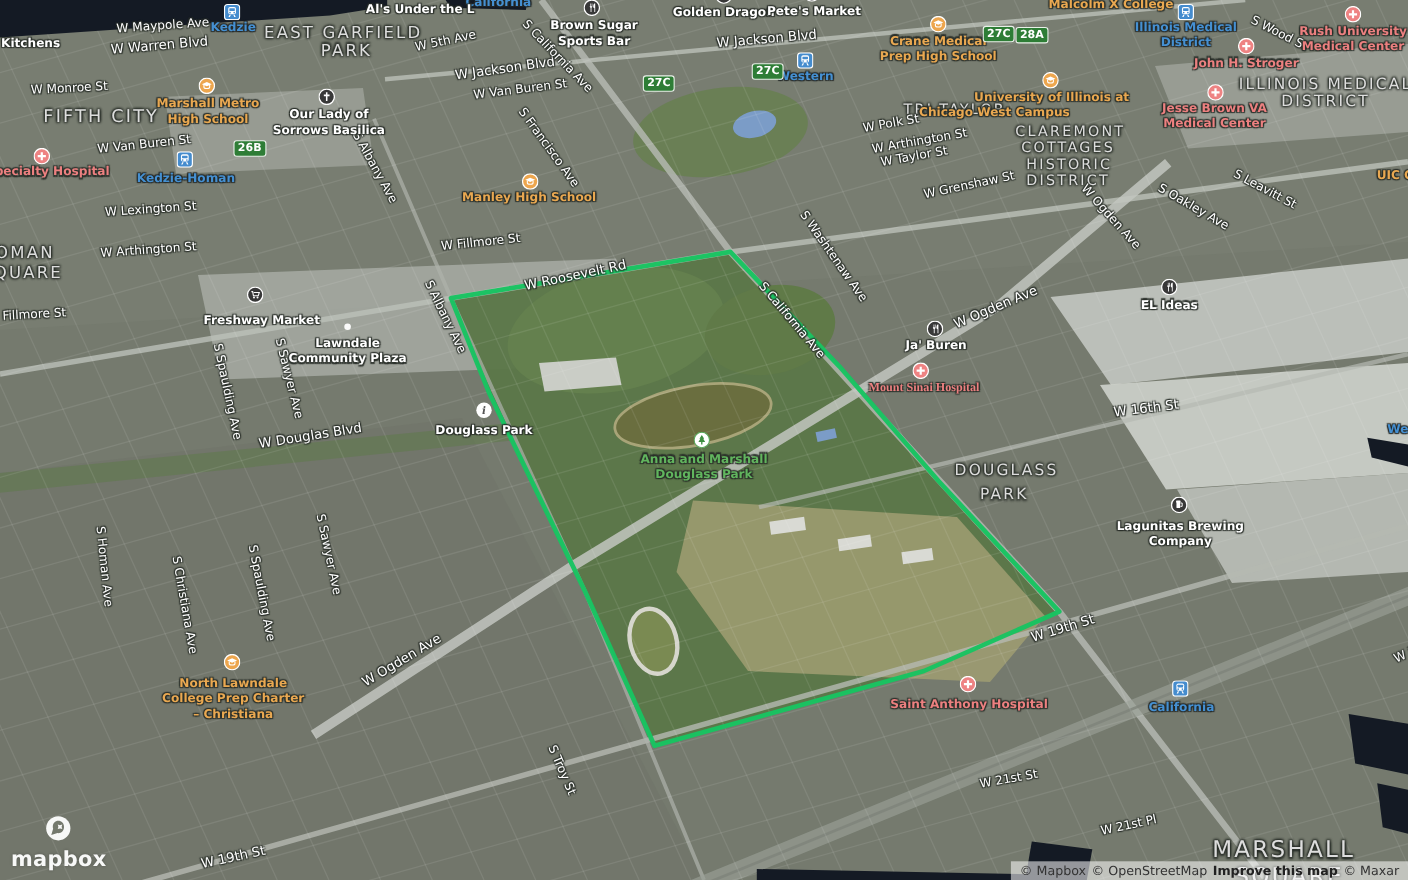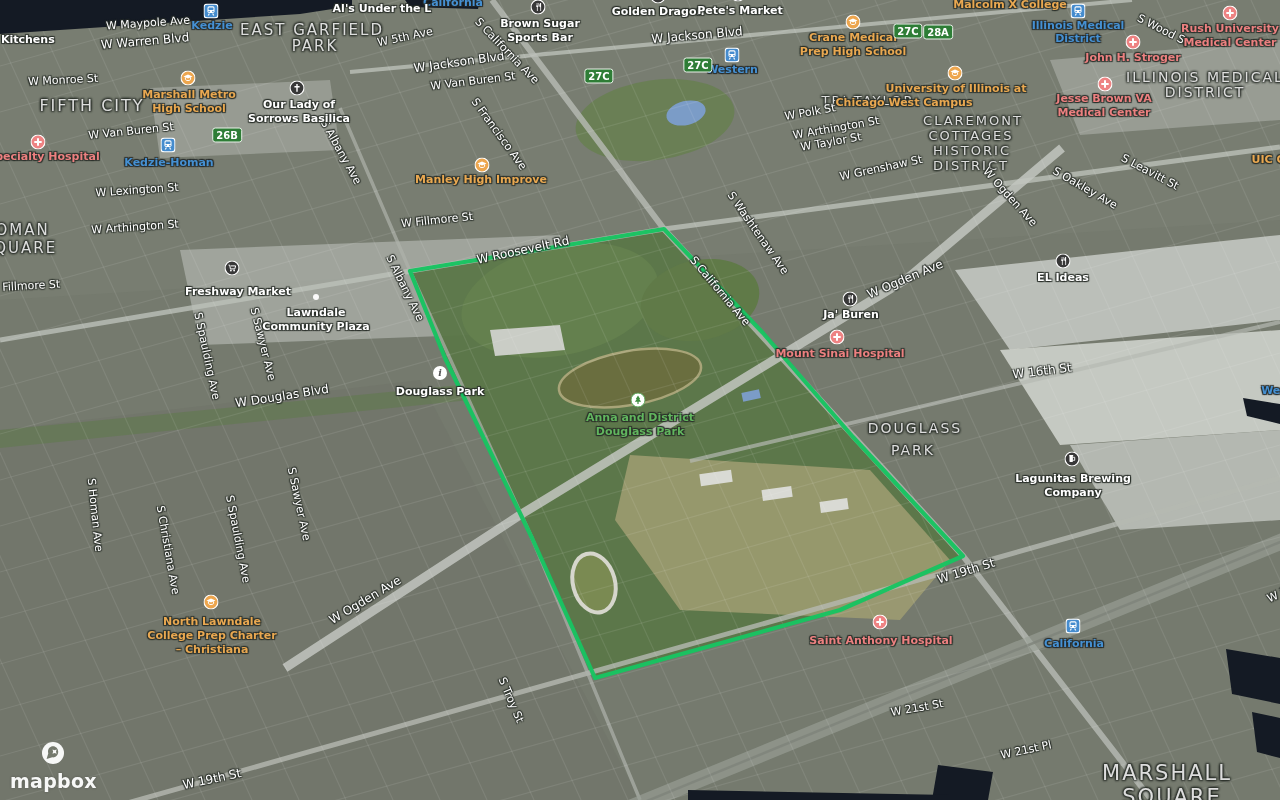--- a/index.html
+++ b/index.html
@@ -290,21 +290,21 @@
           <path d="M6.5 3.8h2v2.7h2.7v2H8.5v2.7h-2V8.5H3.8v-2h2.7z" fill="#fff"></path>
         </svg>
       </span>
       <div class="lbl poi poi-h" style="left: 36px; top: 156px; transform: translate(-50%, -50%) rotate(0deg); font-size: 11px;">IL Specialty Hospital</div>
       <span class="icon" style="left: 837px; top: 337px;">
         <svg viewBox="0 0 15 15">
           <circle cx="7.5" cy="7.5" r="7" fill="#ee8383" stroke="#fff" stroke-width="1.2"></circle>
           <path d="M6.5 3.8h2v2.7h2.7v2H8.5v2.7h-2V8.5H3.8v-2h2.7z" fill="#fff"></path>
         </svg>
       </span>
-      <div class="lbl poi poi-h" style="left: 840px; top: 353px; transform: translate(-50%, -50%) rotate(0deg); font-size: 11px;">Mount Sinai Hospital</div>
+      <div class="lbl poi poi-h" style="left: 840px; top: 353px; transform: translate(-50%, -50%) rotate(0deg); font-size: 11px; font-family: Liberation Serif, serif;">Mount Sinai Hospital</div>
       <span class="icon" style="left: 880px; top: 622px;">
         <svg viewBox="0 0 15 15">
           <circle cx="7.5" cy="7.5" r="7" fill="#ee8383" stroke="#fff" stroke-width="1.2"></circle>
           <path d="M6.5 3.8h2v2.7h2.7v2H8.5v2.7h-2V8.5H3.8v-2h2.7z" fill="#fff"></path>
         </svg>
       </span>
       <div class="lbl poi poi-h" style="left: 881px; top: 640px; transform: translate(-50%, -50%) rotate(0deg); font-size: 11px;">Saint Anthony Hospital</div>
       <span class="icon" style="left: 1230px; top: 13px;">
         <svg viewBox="0 0 15 15">
           <circle cx="7.5" cy="7.5" r="7" fill="#ee8383" stroke="#fff" stroke-width="1.2"></circle>
@@ -337,21 +337,21 @@
       </span>
       <div class="lbl poi poi-s" style="left: 189px; top: 94px; transform: translate(-50%, -50%) rotate(0deg); font-size: 11px;">Marshall Metro</div>
       <div class="lbl poi poi-s" style="left: 189px; top: 108px; transform: translate(-50%, -50%) rotate(0deg); font-size: 11px;">High School</div>
       <span class="icon" style="left: 482px; top: 165px;">
         <svg viewBox="0 0 15 15">
           <circle cx="7.5" cy="7.5" r="7" fill="#eda64e" stroke="#fff" stroke-width="1.2"></circle>
           <path d="M7.5 4 12 6 7.5 8 3 6z" fill="#fff"></path>
           <path d="M4.9 6.8v2c0 .7 1.2 1.2 2.6 1.2s2.6-.5 2.6-1.2v-2" fill="none" stroke="#fff" stroke-width="1"></path>
         </svg>
       </span>
-      <div class="lbl poi poi-s" style="left: 481px; top: 179px; transform: translate(-50%, -50%) rotate(0deg); font-size: 11px;">Manley High Improve</div>
+      <div class="lbl poi poi-s" style="left: 481px; top: 179px; transform: translate(-50%, -50%) rotate(0deg); font-size: 11px;">Manley High School</div>
       <span class="icon" style="left: 853px; top: 22px;">
         <svg viewBox="0 0 15 15">
           <circle cx="7.5" cy="7.5" r="7" fill="#eda64e" stroke="#fff" stroke-width="1.2"></circle>
           <path d="M7.5 4 12 6 7.5 8 3 6z" fill="#fff"></path>
           <path d="M4.9 6.8v2c0 .7 1.2 1.2 2.6 1.2s2.6-.5 2.6-1.2v-2" fill="none" stroke="#fff" stroke-width="1"></path>
         </svg>
       </span>
       <div class="lbl poi poi-s" style="left: 853px; top: 37px; transform: translate(-50%, -50%) rotate(0deg); font-size: 11px;">Crane Medical</div>
       <div class="lbl poi poi-s" style="left: 853px; top: 51px; transform: translate(-50%, -50%) rotate(0deg); font-size: 11px;">Prep High School</div>
       <span class="icon" style="left: 955px; top: 73px;">
@@ -458,33 +458,39 @@
           <text x="7.5" y="10.8" text-anchor="middle" font-size="9.5" font-family="DejaVu Serif,serif" font-style="italic" font-weight="bold" fill="#555">i</text>
         </svg>
       </span>
       <div class="lbl poi poi-w" style="left: 440px; top: 391px; transform: translate(-50%, -50%) rotate(0deg); font-size: 11px;">Douglass Park</div>
       <span class="icon" style="left: 638px; top: 400px;">
         <svg viewBox="0 0 15 15">
           <circle cx="7.5" cy="7.5" r="7" fill="#fff" stroke="#5aa85a" stroke-width="1"></circle>
           <path d="M7.5 2.9 9.7 6.4H8.8L10.6 9.3H8.1v2.2H6.9V9.3H4.4L6.2 6.4H5.3z" fill="#3e8e41"></path>
         </svg>
       </span>
-      <div class="lbl poi poi-g" style="left: 640px; top: 417px; transform: translate(-50%, -50%) rotate(0deg); font-size: 11px;">Anna and District</div>
+      <div class="lbl poi poi-g" style="left: 640px; top: 417px; transform: translate(-50%, -50%) rotate(0deg); font-size: 11px;">Anna and Marshall</div>
       <div class="lbl poi poi-g" style="left: 640px; top: 431px; transform: translate(-50%, -50%) rotate(0deg); font-size: 11px;">Douglass Park</div>
       <div class="lbl poi poi-w" style="left: 22px; top: 39px; transform: translate(-50%, -50%) rotate(0deg); font-size: 11px;">n Kitchens</div>
       <div class="shield" style="left: 227px; top: 135px;">26B</div>
       <div class="shield" style="left: 599px; top: 76px;">27C</div>
       <div class="shield" style="left: 698px; top: 65px;">27C</div>
       <div class="shield" style="left: 908px; top: 31px;">27C</div>
       <div class="shield" style="left: 938px; top: 32px;">28A</div>
     </div>
 
   <div id="logo">
     <span class="icon" style="position:static;transform:none;width:24px;height:24px;">
       <svg viewBox="0 0 24 24">
           <circle cx="12" cy="12" r="11" fill="#fff"></circle>
       <path d="M12 5.2c-2.9 0-5 2.3-5 5.3 0 .6.1 1.2.3 1.8L5.6 18l5.7-1.7c.2 0 .5.1.7.1 2.9 0 5.2-2.4 5.2-5.6 0-3.3-2.3-5.6-5.2-5.6zm1.6 6.9-2.1.6.6-2.1-.6-2 2 .6 2.1-.6-.6 2.1.6 2z" fill="#757a6e"></path>
         </svg>
     </span>
     <span class="word">mapbox</span>
   </div>
 
+  <div id="attribution">
+    <a href="#">© Mapbox</a>
+    <a href="#">© OpenStreetMap</a>
+    <a href="#" class="improve">Improve this map</a>
+    <span>© Maxar</span>
+  </div>
 </div>
 
 </body></html>

